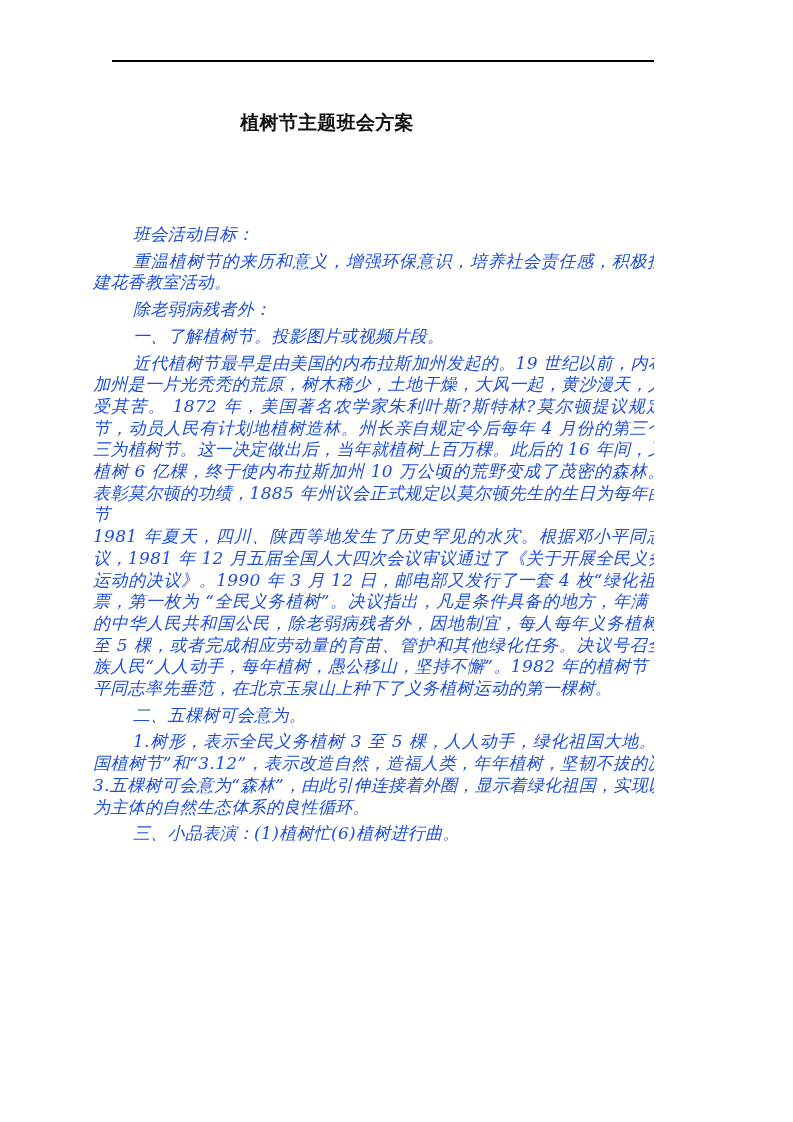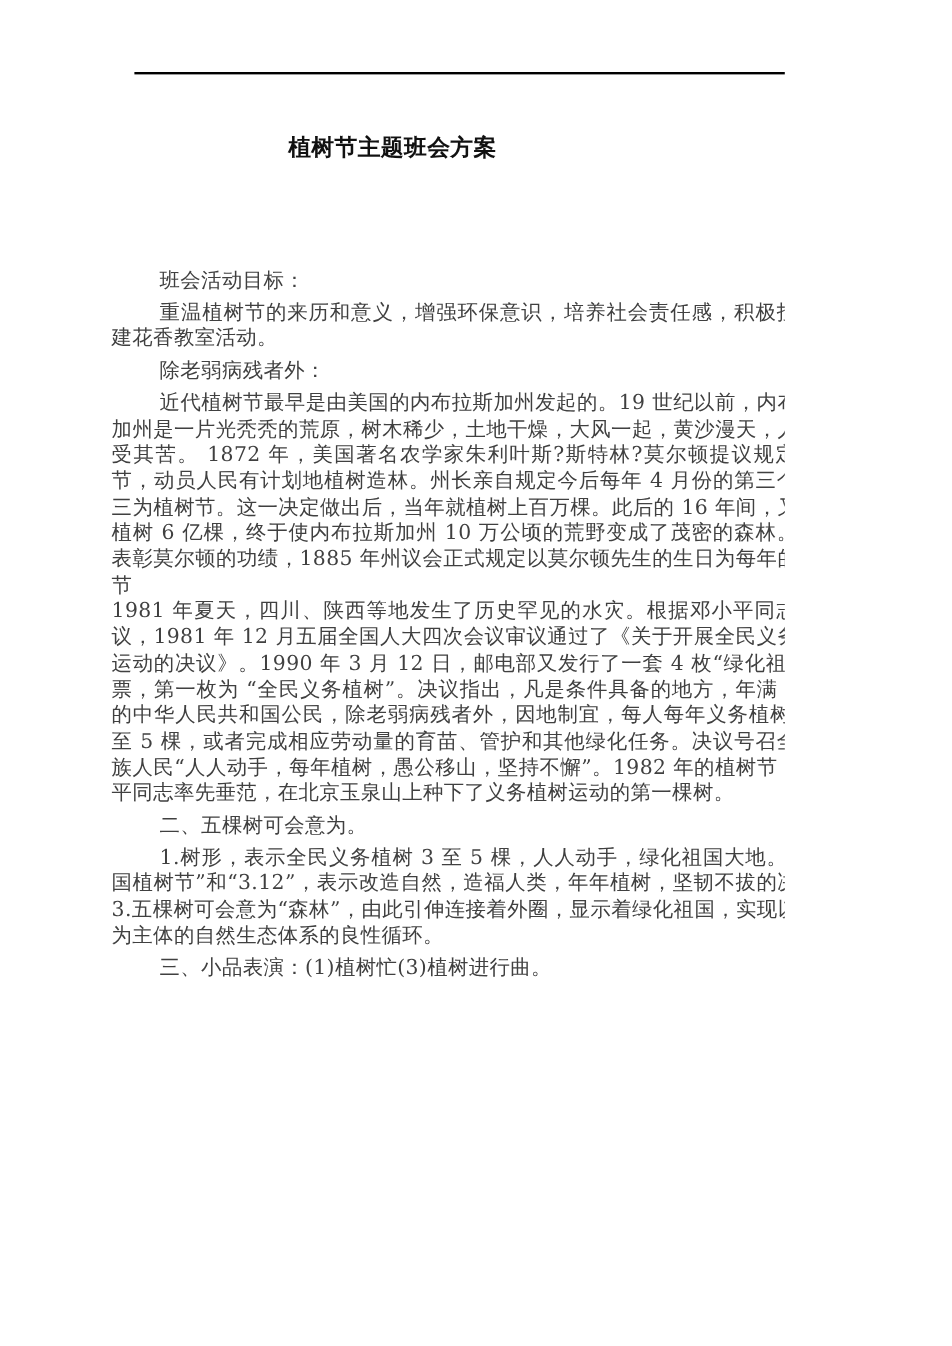--- a/index.html
+++ b/index.html
@@ -42,34 +42,36 @@
     left: 93px;
     width: 607px;
   }
   .para {
     margin: 0;
     font-size: 17px;
     line-height: 21.7px;
     letter-spacing: 0.3px;
     text-align: justify;
     word-break: break-all;
-    color: #404040;
+    color: #1d4ed8;
+    font-style: italic;
   }
   .para.gap { margin-top: 5px; }
   .para.indent { text-indent: 40px; }
 </style>
 </head>
 <body>
 
 <div class="page">
   <div class="header-rule"></div>
   <h1 class="doc-title">植树节主题班会方案</h1>
   <div class="content" id="paragraphs">
       <p class="para indent">班会活动目标：</p>
       <p class="para indent gap">重温植树节的来历和意义，增强环保意识，培养社会责任感，积极投身创建花香教室活动。</p>
       <p class="para indent gap">除老弱病残者外：</p>
+      <p class="para indent gap">一、了解植树节。投影图片或视频片段。</p>
       <p class="para indent gap">近代植树节最早是由美国的内布拉斯加州发起的。19 世纪以前，内布拉斯加州是一片光秃秃的荒原，树木稀少，土地干燥，大风一起，黄沙漫天，人民深受其苦。 1872 年，美国著名农学家朱利叶斯?斯特林?莫尔顿提议规定植树节，动员人民有计划地植树造林。州长亲自规定今后每年 4 月份的第三个星期三为植树节。这一决定做出后，当年就植树上百万棵。此后的 16 年间，又先后植树 6 亿棵，终于使内布拉斯加州 10 万公顷的荒野变成了茂密的森林。为了表彰莫尔顿的功绩，1885 年州议会正式规定以莫尔顿先生的生日为每年的植树节</p>
       <p class="para">1981 年夏天，四川、陕西等地发生了历史罕见的水灾。根据邓小平同志的倡议，1981 年 12 月五届全国人大四次会议审议通过了《关于开展全民义务植树运动的决议》。1990 年 3 月 12 日，邮电部又发行了一套 4 枚“绿化祖国”邮票，第一枚为 “全民义务植树”。决议指出，凡是条件具备的地方，年满 11 岁的中华人民共和国公民，除老弱病残者外，因地制宜，每人每年义务植树 3 棵至 5 棵，或者完成相应劳动量的育苗、管护和其他绿化任务。决议号召全国各族人民“人人动手，每年植树，愚公移山，坚持不懈”。1982 年的植树节，邓小平同志率先垂范，在北京玉泉山上种下了义务植树运动的第一棵树。</p>
       <p class="para indent gap">二、五棵树可会意为。</p>
       <p class="para indent gap">1.树形，表示全民义务植树 3 至 5 棵，人人动手，绿化祖国大地。2.“中国植树节”和“3.12”，表示改造自然，造福人类，年年植树，坚韧不拔的决心。3.五棵树可会意为“森林”，由此引伸连接着外圈，显示着绿化祖国，实现以森林为主体的自然生态体系的良性循环。</p>
-      <p class="para indent gap">三、小品表演：(1)植树忙(3)植树进行曲。</p>
+      <p class="para indent gap">三、小品表演：(1)植树忙(6)植树进行曲。</p>
     </div>
 </div>
 
 </body></html>

